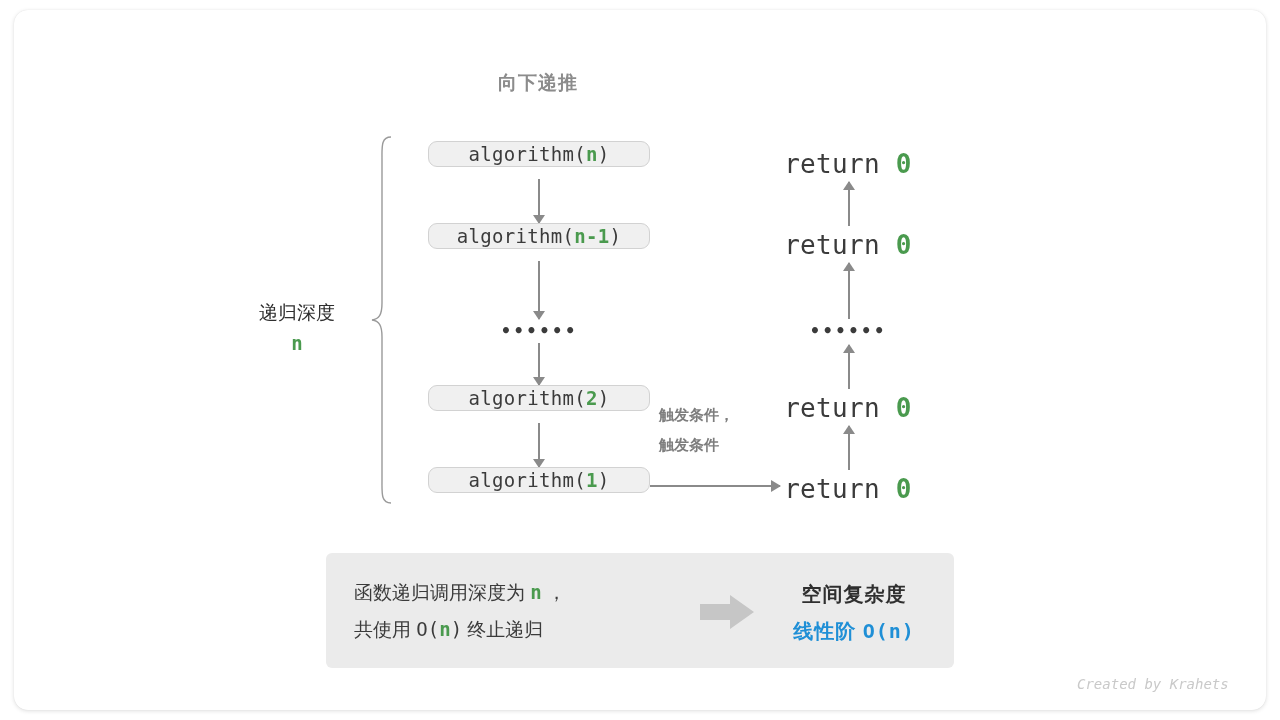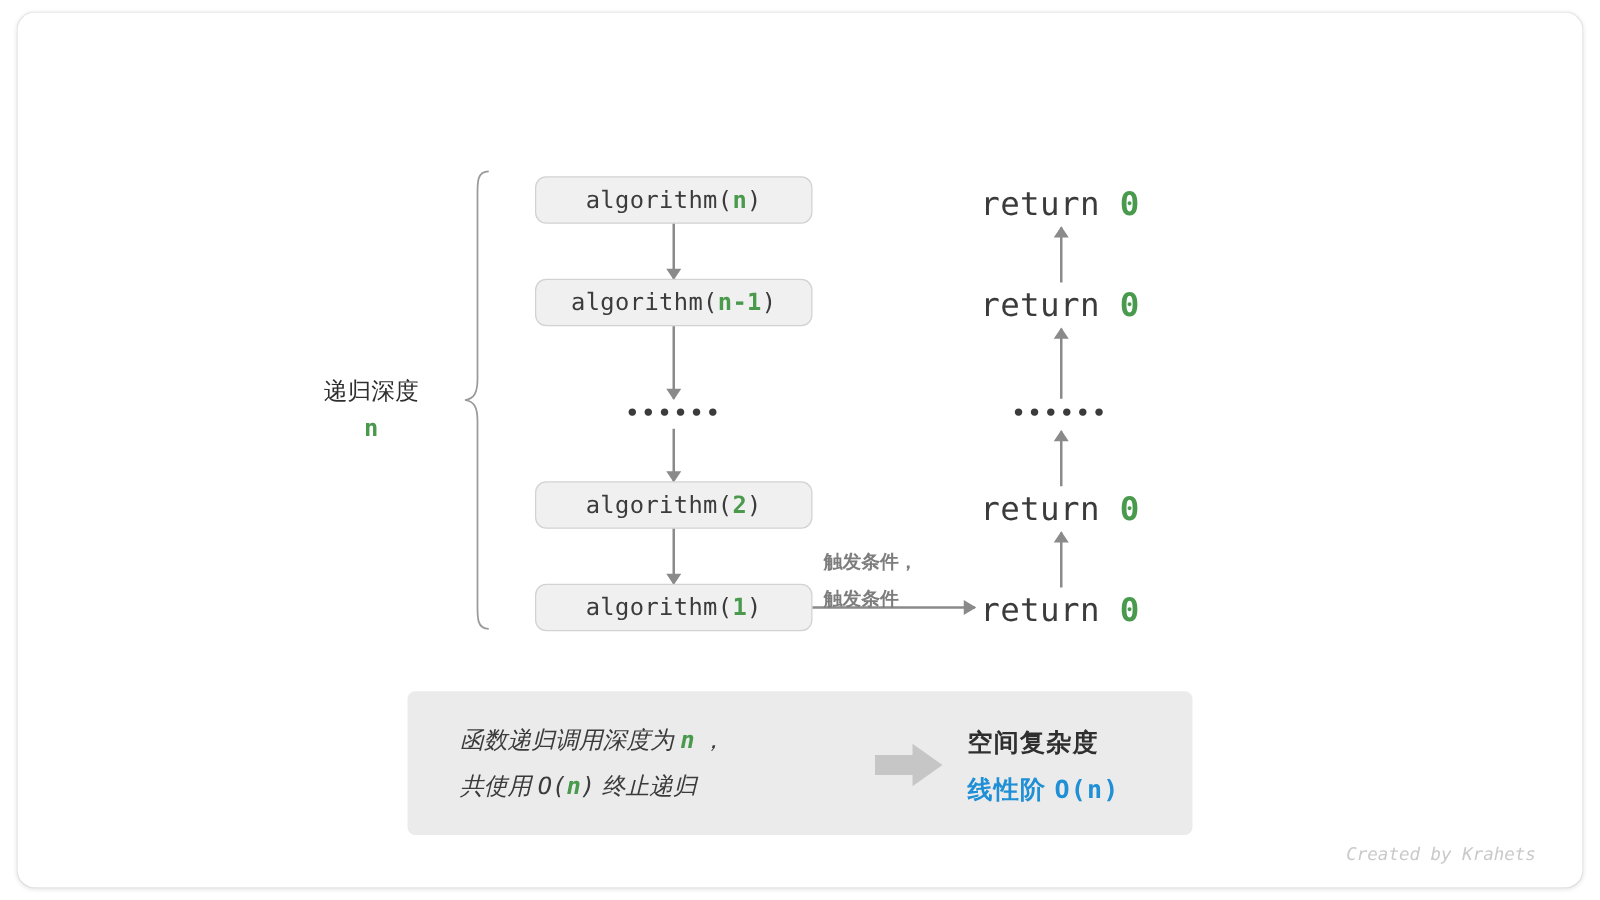--- a/index.html
+++ b/index.html
@@ -34,21 +34,21 @@
     color: #8c8c8c;
     letter-spacing: 1px;
     text-align: center;
     white-space: nowrap;
   }
 
   
   .call-box {
     box-sizing: border-box;
     width: 222px;
-    height: 38px;
+    height: 26px;
     background: #f0f0f0;
     border: 1px solid #d2d2d2;
     border-radius: 9px;
     display: flex;
     align-items: center;
     justify-content: center;
     font-family: "DejaVu Sans Mono", monospace;
     font-size: 19px;
     color: #3b3b3b;
     letter-spacing: 0.3px;
@@ -128,40 +128,39 @@
     margin-top: 9px;
   }
 
   
   .note {
     font-size: 15px;
     font-weight: bold;
     color: #7d7d7d;
     line-height: 30px;
     white-space: nowrap;
-    margin-top: 35px;
   }
 
   
   #summary {
     box-sizing: border-box;
     background: #ebebeb;
     border-radius: 6px;
     display: flex;
     align-items: center;
   }
   .sum-left {
     font-size: 19px;
     color: #3b3b3b;
     line-height: 36px;
     white-space: nowrap;
   }
   .sum-left .mono { font-family: "DejaVu Sans Mono", monospace; }
   .sum-left .g { color: #4a9a4e; font-weight: bold; font-family: "DejaVu Sans Mono", monospace; }
-  .sum-right { white-space: nowrap; }
+  .sum-right { text-align: center; white-space: nowrap; }
   .sum-title {
     font-size: 20px;
     font-weight: bold;
     color: #2f2f2f;
     letter-spacing: 1px;
   }
   .sum-value {
     margin-top: 10px;
     font-size: 20px;
     font-weight: bold;
@@ -177,20 +176,21 @@
     color: #c9c9c9;
     white-space: nowrap;
     font-style: italic;
   }
 </style>
 </head>
 <body>
 
 <div id="canvas">
 
+  <div class="abs col-title" style="left:413px; top:60px; width:222px;">向下递推</div>
 
   <svg class="abs" style="left:355px; top:125px; width:26px; height:370px;" viewBox="0 0 26 370">
     <path d="M22 2 C12 2 13 12 13 24 L13 168 C13 180 10 184 3 185 C10 186 13 190 13 202 L13 346 C13 358 12 368 22 368" fill="none" stroke="#9a9a9a" stroke-width="1.4"></path>
   </svg>
   <div class="abs depth-label" style="left:213px; top:290px; width:140px;">递归深度</div>
   <div class="abs depth-value" style="left:213px; top:313px; width:140px;">n</div>
 
   <div class="abs call-box" style="left:414px; top:131px;">
     <span>algorithm(</span>
       <span class="arg">n</span>
@@ -256,21 +256,21 @@
 
   <div class="abs vline arrow-up" style="left:834px; top:416px; height:44px;"></div>
 
   <div class="abs ret" style="left:723px; top:464px; width:222px; text-align:center;">
     <span>return</span>
     <span class="val">0</span>
   </div>
 
   <div id="summary" class="abs" style="left:312px; top:543px; width:628px; height:115px;">
 
-    <div class="sum-left" style="margin-left:42px;font-style:italic;">
+    <div class="sum-left" style="margin-left:28px;">
       <div>
         <span>函数递归调用深度为</span>
         <span class="g">n</span>
         <span>，</span>
       </div>
       <div>
         <span>共使用</span>
         <span class="mono">O(</span><span class="g">n</span><span class="mono">)</span>
         <span>终止递归</span>
       </div>

